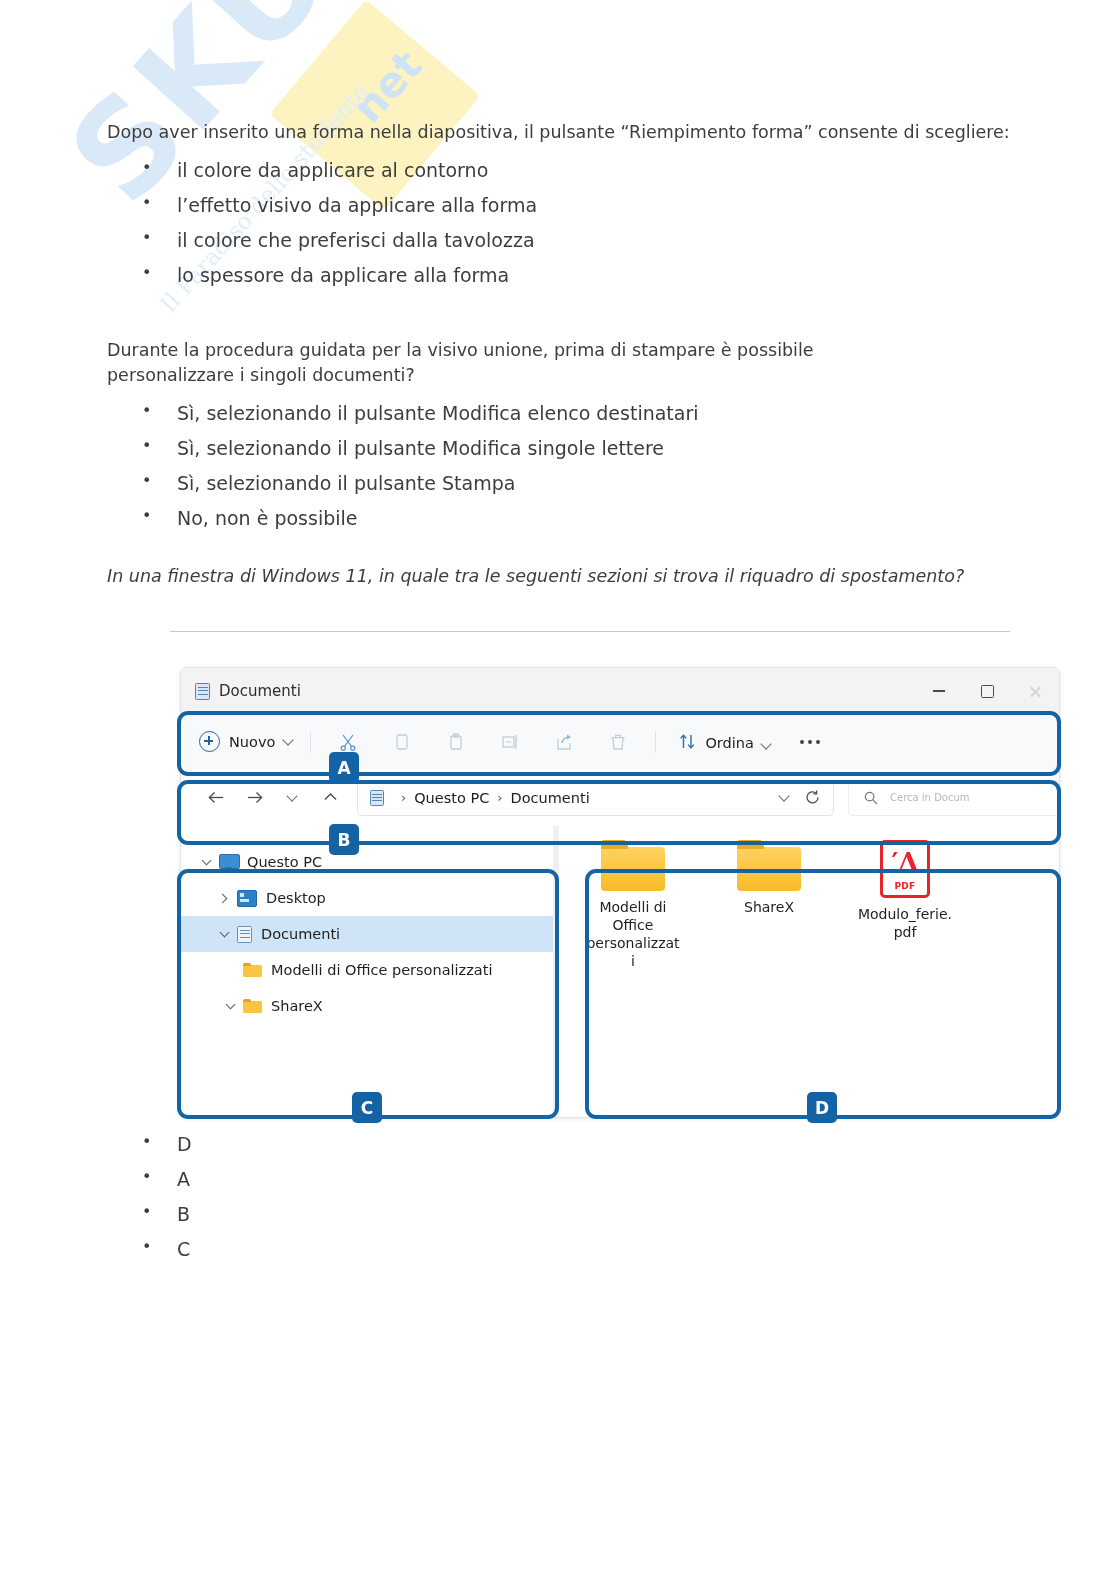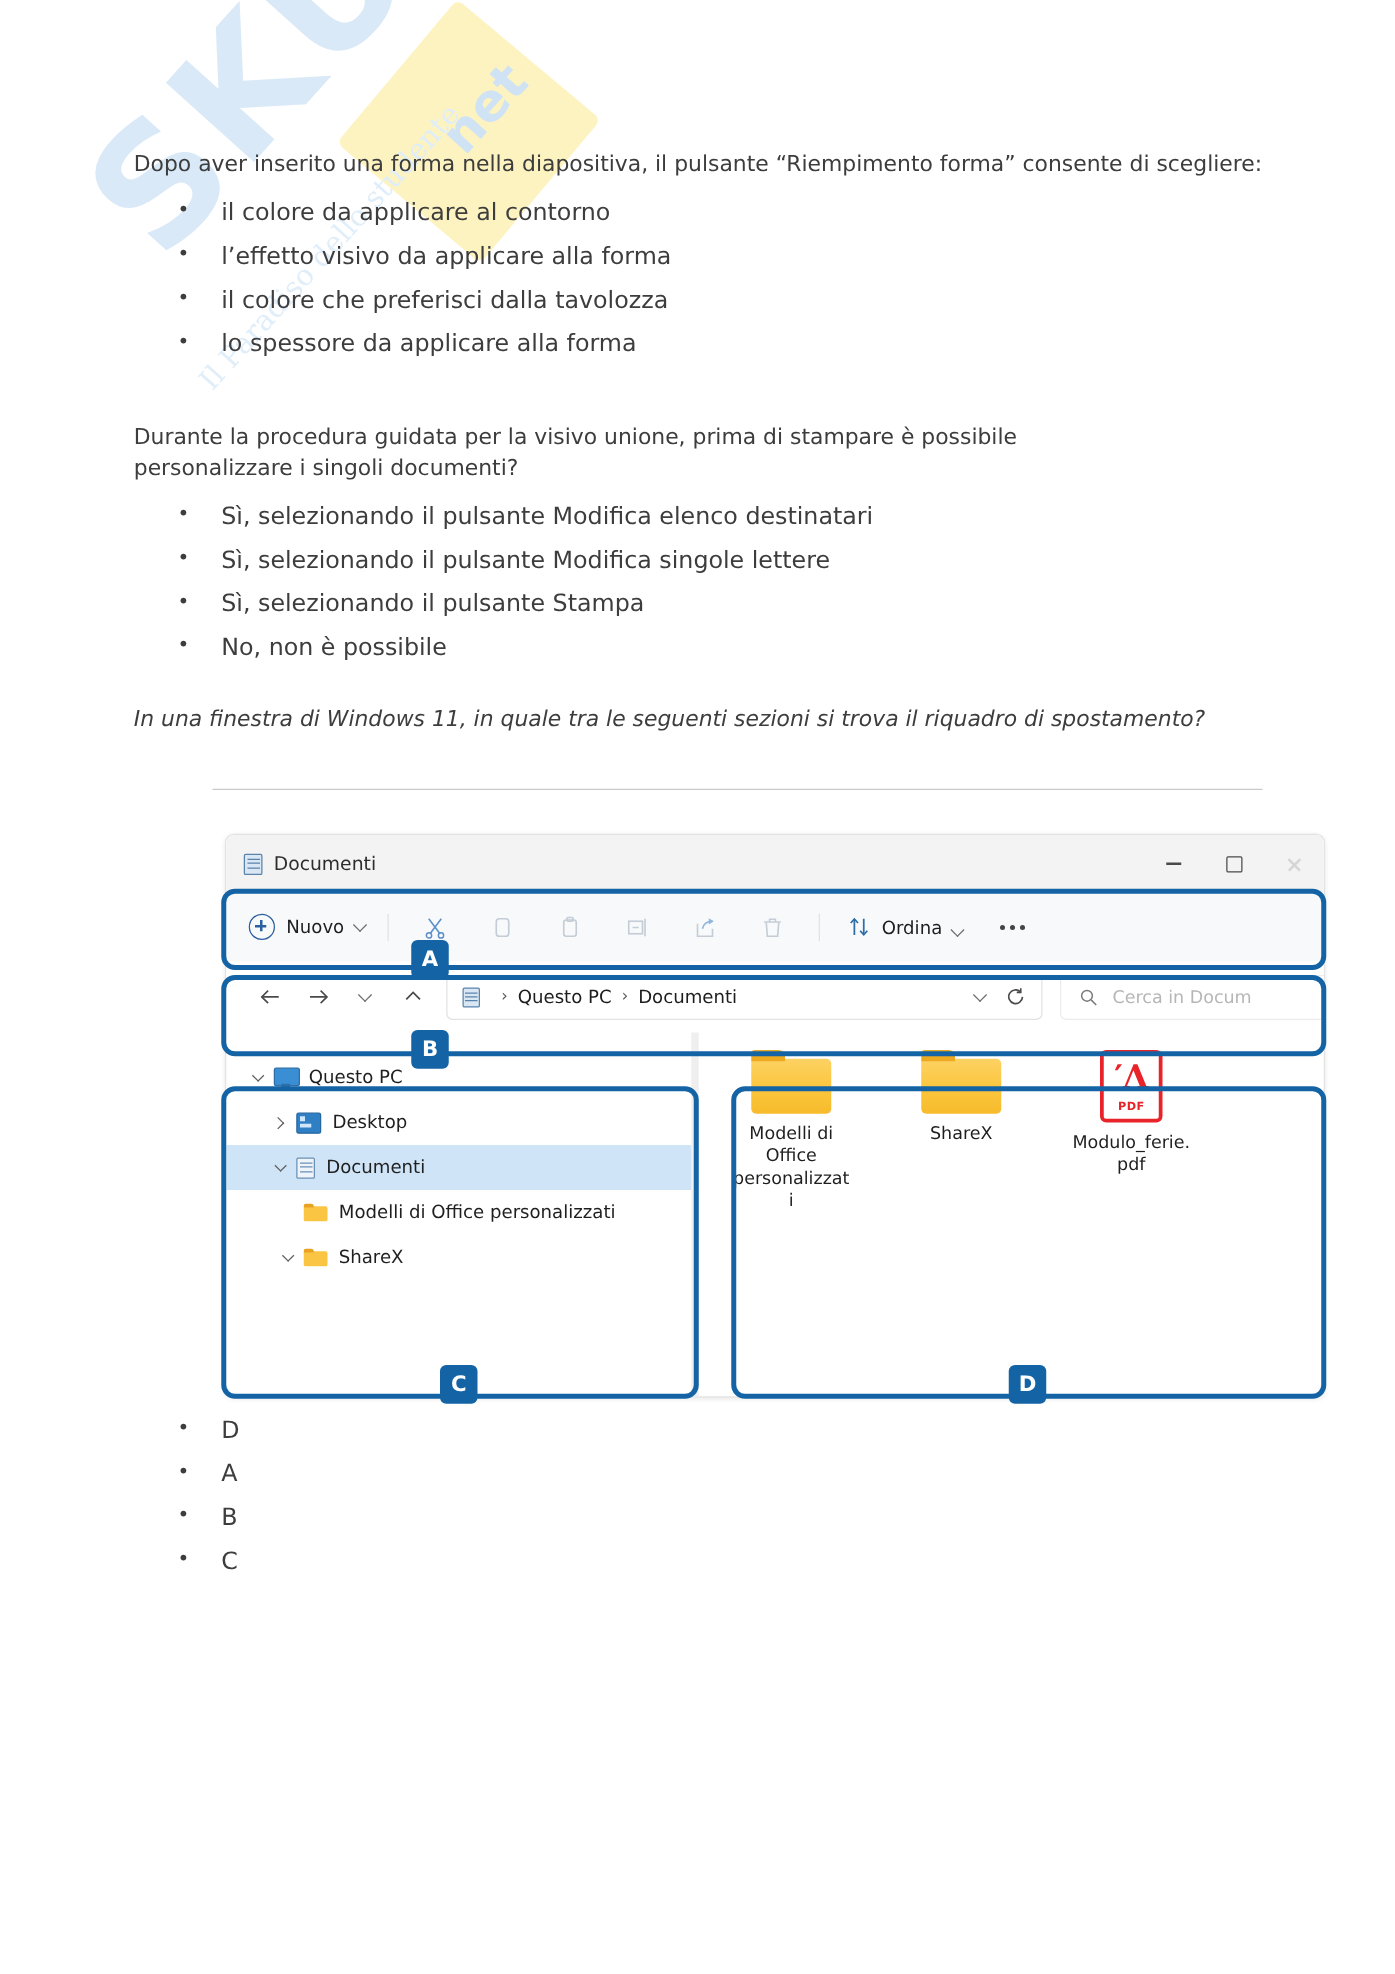--- a/index.html
+++ b/index.html
@@ -261,21 +261,21 @@
     flex: none;
     width: 200px; height: 34px;
     border: 1px solid #ececec;
     border-radius: 5px;
     display: flex; align-items: center;
     margin-left: 14px;
     padding-left: 14px;
     overflow: hidden;
   }
   .search-text {
-    font-size: 14px; color: #b6b6b6; margin-left: 11px; white-space: nowrap;
+    font-size: 10px; color: #b6b6b6; margin-left: 11px; white-space: nowrap;
   }
 
   
   .win-body { display: flex; height: 291px; }
   .navpane {
     width: 372px; padding-top: 18px; box-sizing: border-box; position: relative;
   }
   .splitter { width: 6px; background: #efefef; }
   .filepane { flex: 1; padding-top: 14px; }
 

